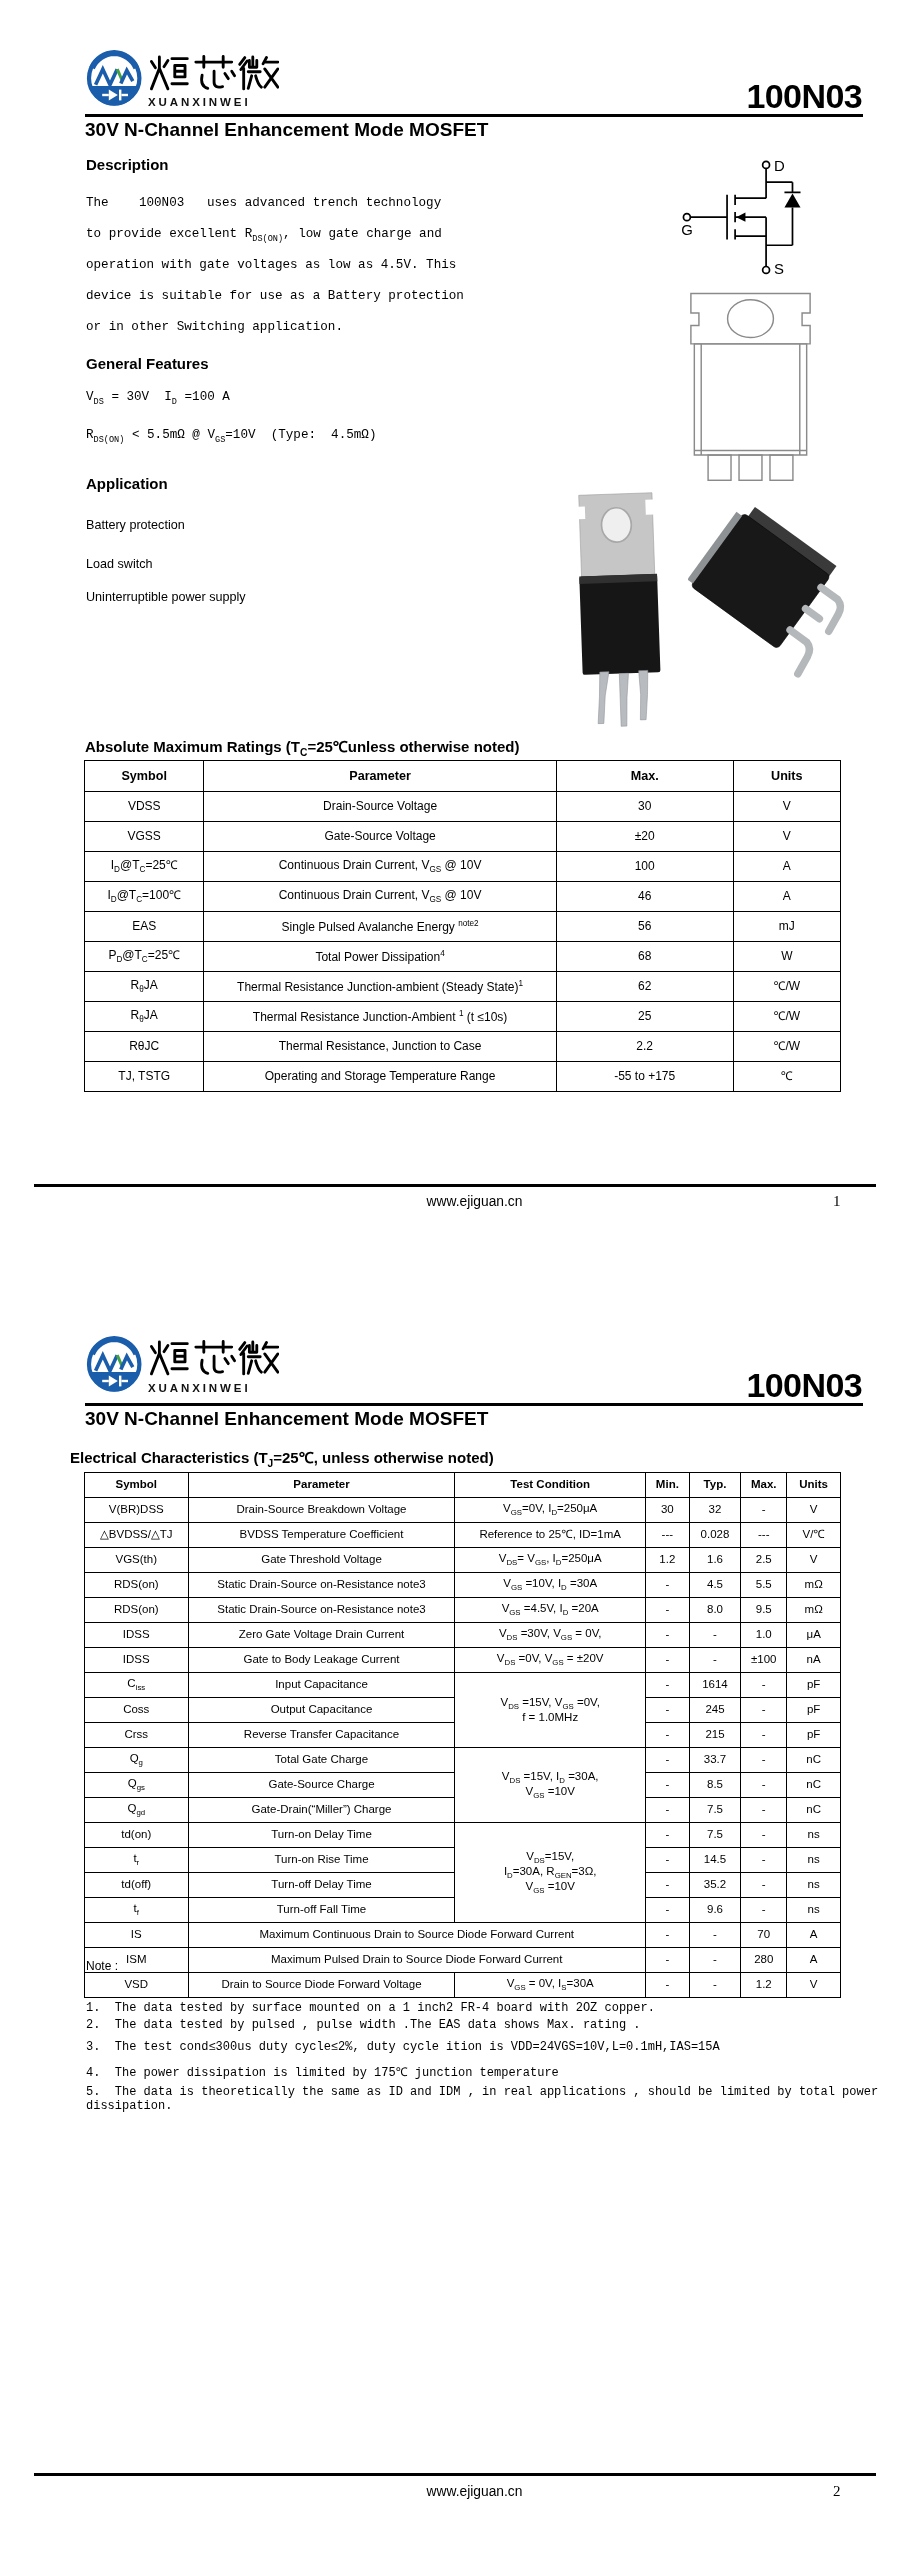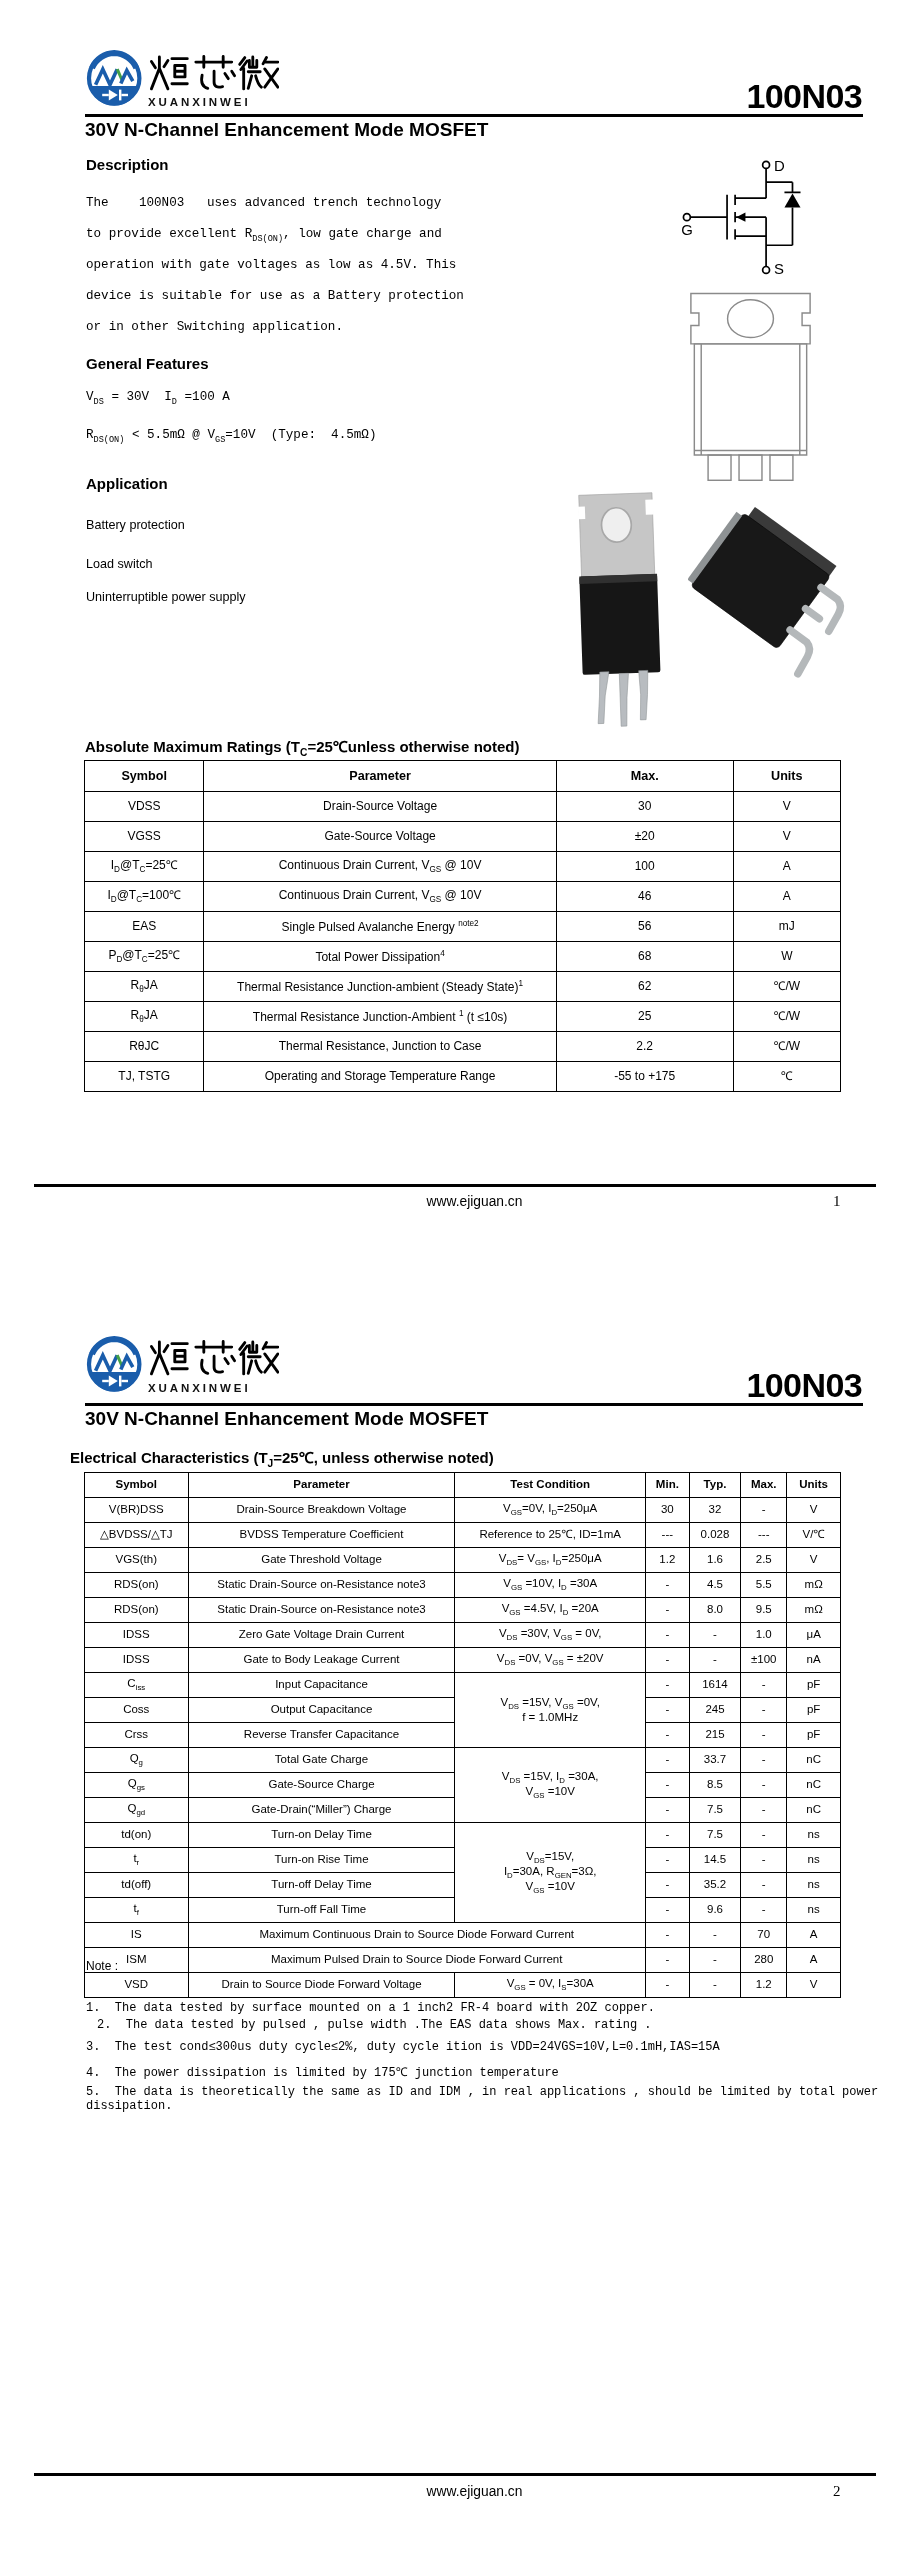--- a/index.html
+++ b/index.html
@@ -442,21 +442,21 @@
           <td>-</td>
           <td>-</td>
           <td>1.2</td>
           <td>V</td>
         </tr>
       </tbody>
   </table>
 
   <div class="abs note-line" style="left:86px;top:671px;font-weight:normal;">Note :</div>
   <div class="abs note-line keep-sp" style="left:86px;top:713px;">1.  The data tested by surface mounted on a 1 inch2 FR-4 board with 2OZ copper.</div>
-  <div class="abs note-line keep-sp" style="left:86px;top:730px;margin-left:11px;">2.  The data tested by pulsed , pulse width .The EAS data shows Max. rating .</div>
+  <div class="abs note-line keep-sp" style="left:86px;top:730px;">2.  The data tested by pulsed , pulse width .The EAS data shows Max. rating .</div>
   <div class="abs note-line keep-sp" style="left:86px;top:752px;">3.  The test cond≤300us duty cycle≤2%, duty cycle ition is VDD=24VGS=10V,L=0.1mH,IAS=15A</div>
   <div class="abs note-line keep-sp" style="left:86px;top:775px;">4.  The power dissipation is limited by 175℃ junction temperature</div>
   <div class="abs note-line keep-sp" style="left:86px;top:797px;">5.  The data is theoretically the same as ID and IDM , in real applications , should be limited by total power dissipation.</div>
 
   <div class="abs rule" style="left:34px;top:1185px;width:842px;"></div>
   <div class="abs footer-site" style="left:86px;top:1196px;width:777px;">www.ejiguan.cn</div>
   <div class="abs page-num" style="left:833px;top:1195px;">2</div>
 </div>
 
 

